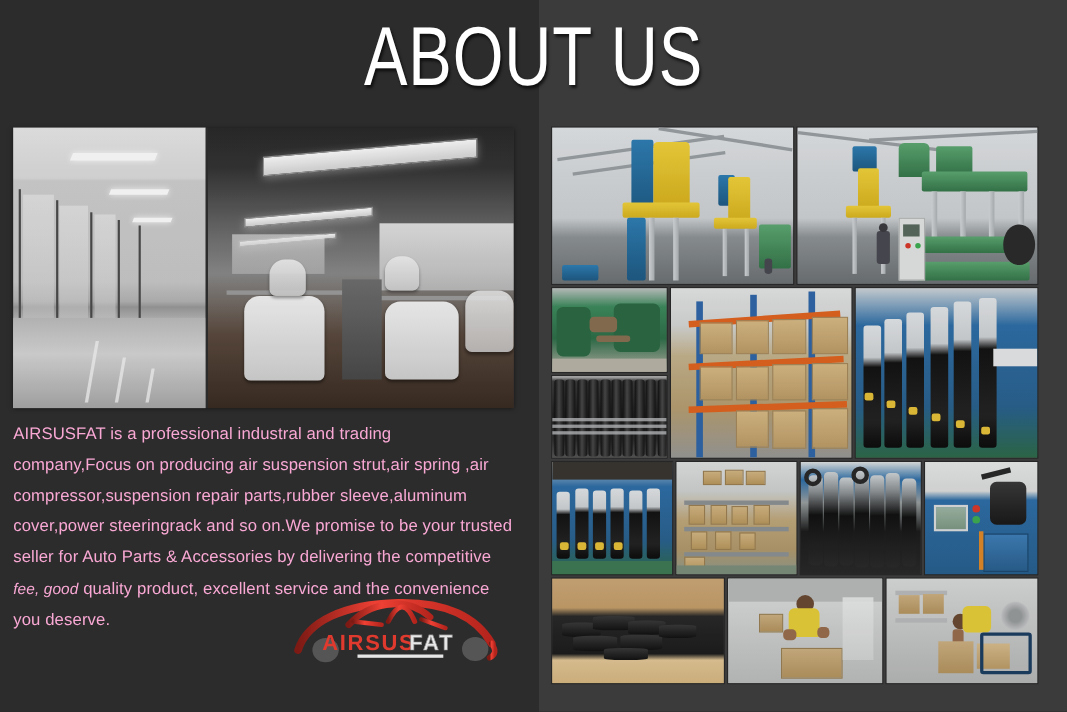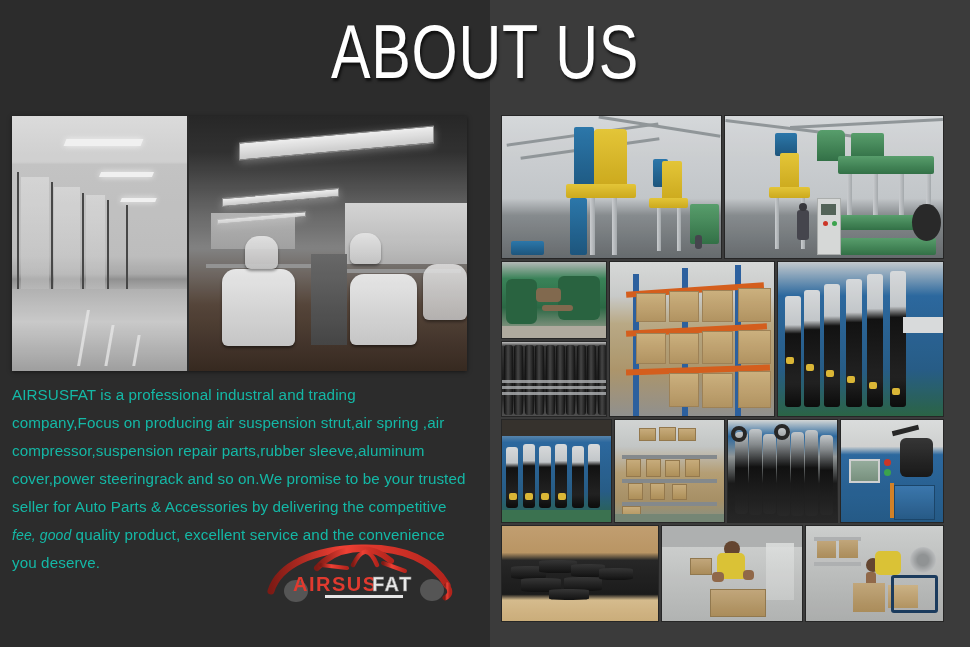--- a/index.html
+++ b/index.html
@@ -52,21 +52,21 @@
   }
   #photo-office-desks .panel-light{ position:absolute; background:linear-gradient(180deg,#fdfdfd,#d8d8d8); border:1px solid #9a9a9a; transform:skewY(-5deg); box-shadow:0 2px 8px rgba(255,255,255,.35);}
   #photo-office-desks .window{ position:absolute; background:linear-gradient(180deg,#efefef,#c2c2c2); opacity:.9;}
   #photo-office-desks .chair{ position:absolute; background:linear-gradient(180deg,#f4f4f4,#d2d2d2); border-radius:14px 14px 6px 6px; box-shadow:0 2px 3px rgba(0,0,0,.45);}
   #photo-office-desks .cab{ position:absolute; background:linear-gradient(180deg,#6f6f6f,#4a4a4a); }
   #photo-office-desks .desk{ position:absolute; background:#9d9d9d; height:4px;}
 
   
   #about-text {
     position:absolute; left:12px; top:381px; width:455px; z-index:4;
-    color:#14b8a6; font-size:15.2px; line-height:28px; letter-spacing:.1px;
+    color:#f9a8d4; font-size:15.2px; line-height:28px; letter-spacing:.1px;
     font-family:"Liberation Sans", sans-serif;
   }
   #about-text .em { font-style:italic; font-size:14px; }
 
   
   #brand-logo { position:absolute; left:265px; top:535px; width:200px; height:72px; z-index:6; }
 
   
   #right-collage{
     position:absolute; left:502px; top:116px; width:441px; height:505px;

